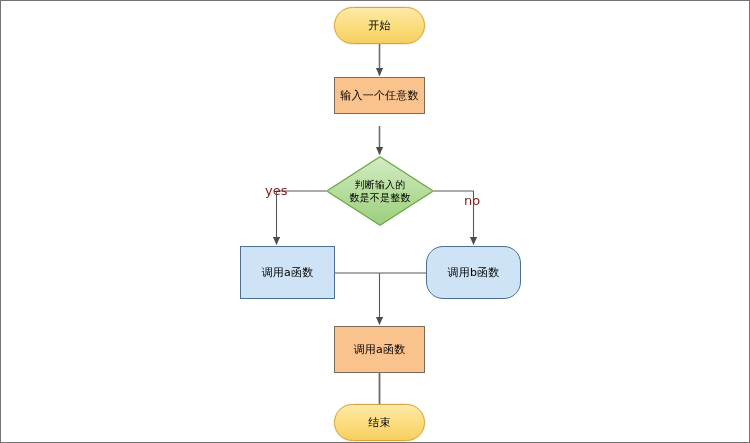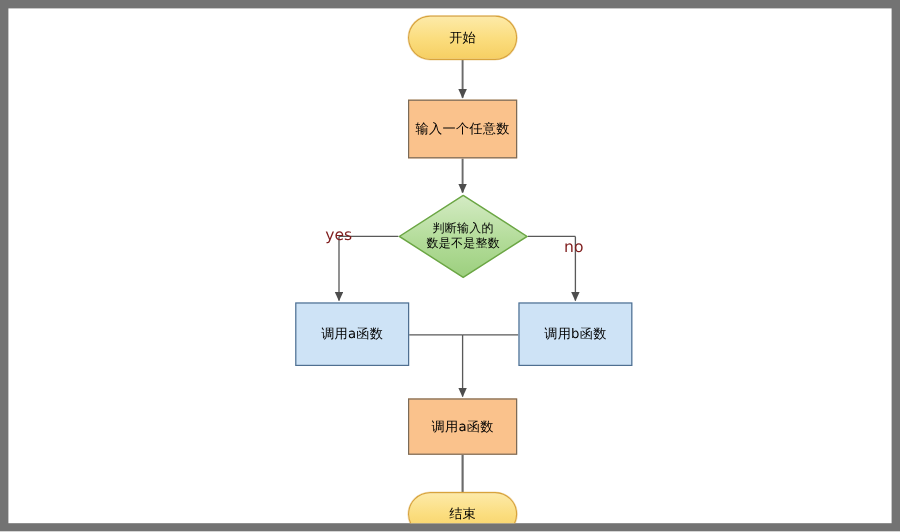--- a/index.html
+++ b/index.html
@@ -8,21 +8,21 @@
     background: #ffffff;
   }
   body {
     font-family: "DejaVu Sans", "Liberation Sans", sans-serif;
   }
   #canvas {
     position: relative;
     width: 750px;
     height: 443px;
     background: #ffffff;
-    border: 7px solid #737373;
+    border: 1px solid #737373;
     box-sizing: border-box;
     overflow: hidden;
   }
   #edges {
     position: absolute;
     left: 0;
     top: 0;
     width: 750px;
     height: 443px;
     pointer-events: none;
@@ -124,21 +124,21 @@
 
     <line x1="378.5" y1="272" x2="378.5" y2="323.5" stroke="#595959" stroke-width="1.1" marker-end="url(#arrowhead)"></line>
 
     <line x1="378.5" y1="372" x2="378.5" y2="403" stroke="#6b6b6b" stroke-width="1.8"></line>
   </svg>
 
   <div class="node n-terminator" style="left:333px; top:6px; width:91px; height:37px;">
     <span>开始</span>
   </div>
 
-  <div class="node n-process-orange" style="left:333px; top:76px; width:91px; height:49px;">
+  <div class="node n-process-orange" style="left:333px; top:76px; width:91px; height:37px;">
     <span>输入一个任意数</span>
   </div>
 
   <div class="node n-decision" style="left:325px; top:155px; width:108px; height:70px;">
     <svg class="diamond-shape" viewBox="0 0 108 70" preserveAspectRatio="none" xmlns="http://www.w3.org/2000/svg">
       <defs>
         <linearGradient id="greenGrad" x1="0" y1="0" x2="0" y2="1">
           <stop offset="0%" stop-color="#d4ebc4"></stop>
           <stop offset="55%" stop-color="#b3dc99"></stop>
           <stop offset="100%" stop-color="#9ccf7e"></stop>
@@ -155,21 +155,21 @@
   </div>
 
   <div class="edge-label" style="left:463px; top:192px;">
     <span>no</span>
   </div>
 
   <div class="node n-process-blue" style="left:228px; top:245px; width:95px; height:53px;margin-left:11px;">
     <span>调用a函数</span>
   </div>
 
-  <div class="node n-process-blue" style="left:425px; top:245px; width:95px; height:53px;">
+  <div class="node n-process-blue" style="left:425px; top:245px; width:95px; height:53px;border-radius:17px;">
     <span>调用b函数</span>
   </div>
 
   <div class="node n-process-orange" style="left:333px; top:325px; width:91px; height:47px;">
     <span>调用a函数</span>
   </div>
 
   <div class="node n-terminator" style="left:333px; top:403px; width:91px; height:37px;">
     <span>结束</span>
   </div>

